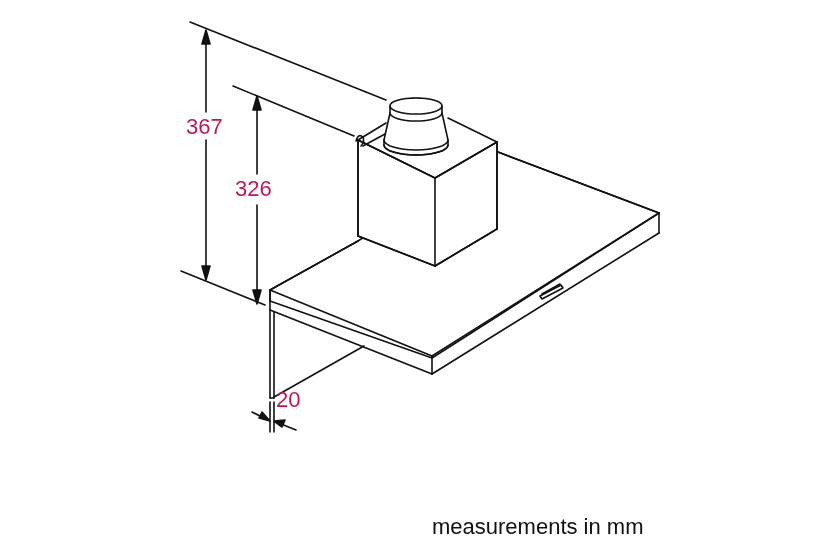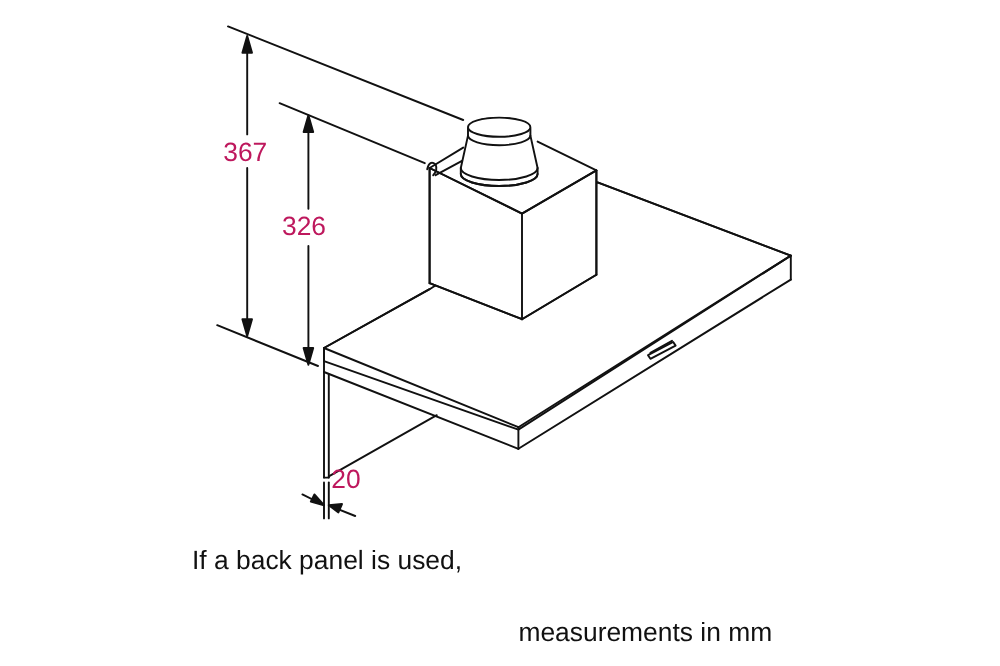--- a/index.html
+++ b/index.html
@@ -92,16 +92,15 @@
     <line x1="276" y1="422" x2="296" y2="430"></line>
     <polygon points="274,421 285,420 282,427" fill="#111"></polygon>
   </g>
 </svg>
 
 <div class="lbl" style="left:186px; top:116px;">367</div>
 <div class="lbl" style="left:235px; top:178px;">326</div>
 <div class="lbl" style="left:240px; top:389px;margin-left:36px;">20</div>
 
 <div class="note">
-  <div>If a back panel is used,</div>
 </div>
 
 <div class="units">measurements in mm</div>
 
 </body></html>

